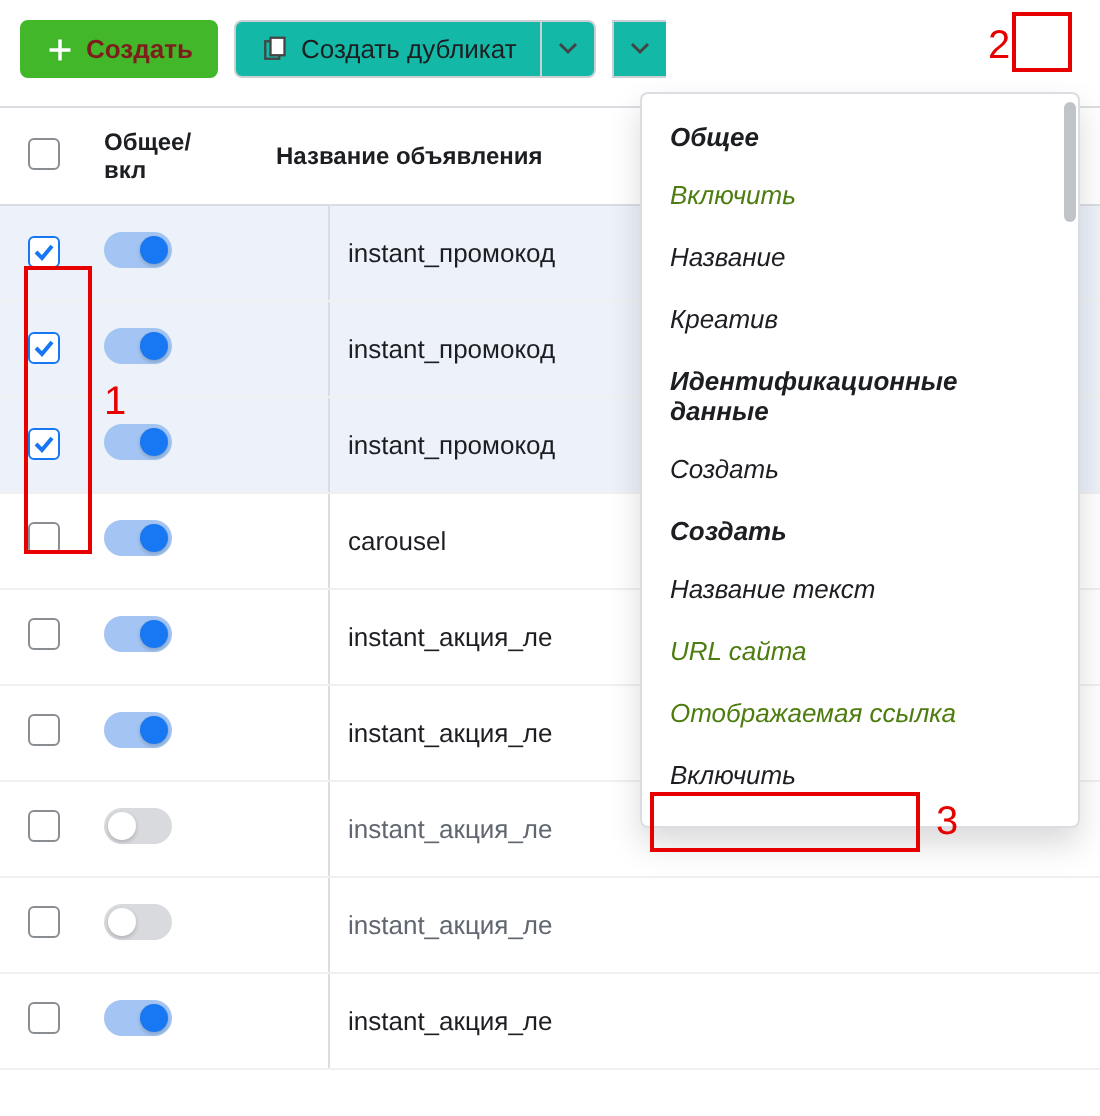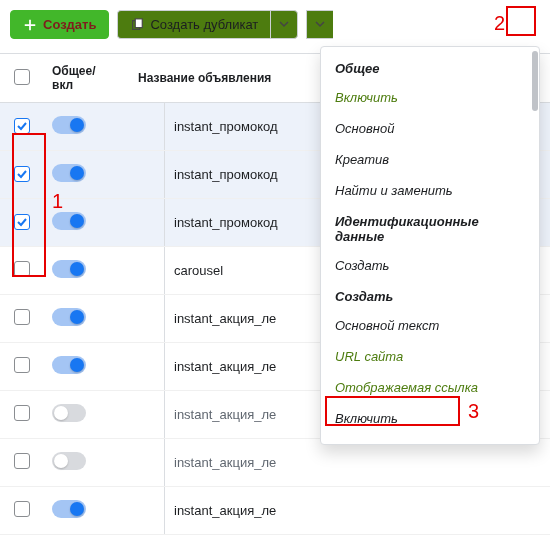--- a/index.html
+++ b/index.html
@@ -1,19 +1,19 @@
 <!DOCTYPE html>
 <html><head>
 <meta charset="utf-8">
 <style>
   * { box-sizing: border-box; margin: 0; padding: 0; font-family: Helvetica, Arial, sans-serif; }
   body { width: 550px; height: 558px; background: #fff; font-size: 13px; color: #1c1e21; position: relative; overflow: hidden; }
 
   .toolbar { display: flex; gap: 8px; padding: 10px 10px 14px 10px; align-items: center; }
-  .btn { display: inline-flex; align-items: center; gap: 6px; padding: 6px 12px; border-radius: 4px; border: 1px solid #ccd0d5; background: #4d7c0f; font-size: 13px; cursor: pointer; color:#1c1e21;}
+  .btn { display: inline-flex; align-items: center; gap: 6px; padding: 6px 12px; border-radius: 4px; border: 1px solid #ccd0d5; background: #14b8a6; font-size: 13px; cursor: pointer; color:#1c1e21;}
   .btn.primary { background: #42b72a; border-color: #42b72a; color: #7f1d1d; font-weight: bold; }
   .btn .icon { width: 14px; height: 14px; display: inline-flex; align-items: center; justify-content: center; }
   .btn.caret-only { padding: 6px 8px; }
   .btn-group { display: inline-flex; }
   .btn-group .btn:first-child { border-top-right-radius: 0; border-bottom-right-radius: 0; border-right: none; }
   .btn-group .btn:last-child  { border-top-left-radius: 0; border-bottom-left-radius: 0; }
 
   .table { width: 100%; border-collapse: collapse; }
   .table th { text-align: left; padding: 10px 8px; border-top: 1px solid #dadde1; border-bottom: 1px solid #dadde1; font-size: 12px; font-weight: bold; vertical-align: middle; background:#fff;}
   .table th.col-check { width: 44px; text-align: center; }
@@ -167,27 +167,26 @@
       </tr>
     </tbody>
 </table>
 
 <div class="menu" id="menu">
   <div class="scrollbar">
       <div class="thumb"></div>
     </div>
 <div class="menu-header">Общее</div>
     <div class="menu-item disabled">Включить</div>
-    <div class="menu-item">Основной</div>
+    <div class="menu-item">Название</div>
     <div class="menu-item">Креатив</div>
-    <div class="menu-item">Найти и заменить</div>
     <div class="menu-header">Идентификационные данные</div>
     <div class="menu-item">Создать</div>
     <div class="menu-header">Создать</div>
-    <div class="menu-item">Основной текст</div>
+    <div class="menu-item">Название текст</div>
     <div class="menu-item disabled">URL сайта</div>
     <div class="menu-item disabled">Отображаемая ссылка</div>
     <div class="menu-item">Включить</div>
   </div>
 
 <div class="annotation-box" style="left:12px; top:133px; width:34px; height:144px;"></div>
 <div class="annotation-num" style="left:52px; top:190px;">1</div>
 
 <div class="annotation-box" style="left:506px; top:6px; width:30px; height:30px;"></div>
 <div class="annotation-num" style="left:494px; top:12px;">2</div>

